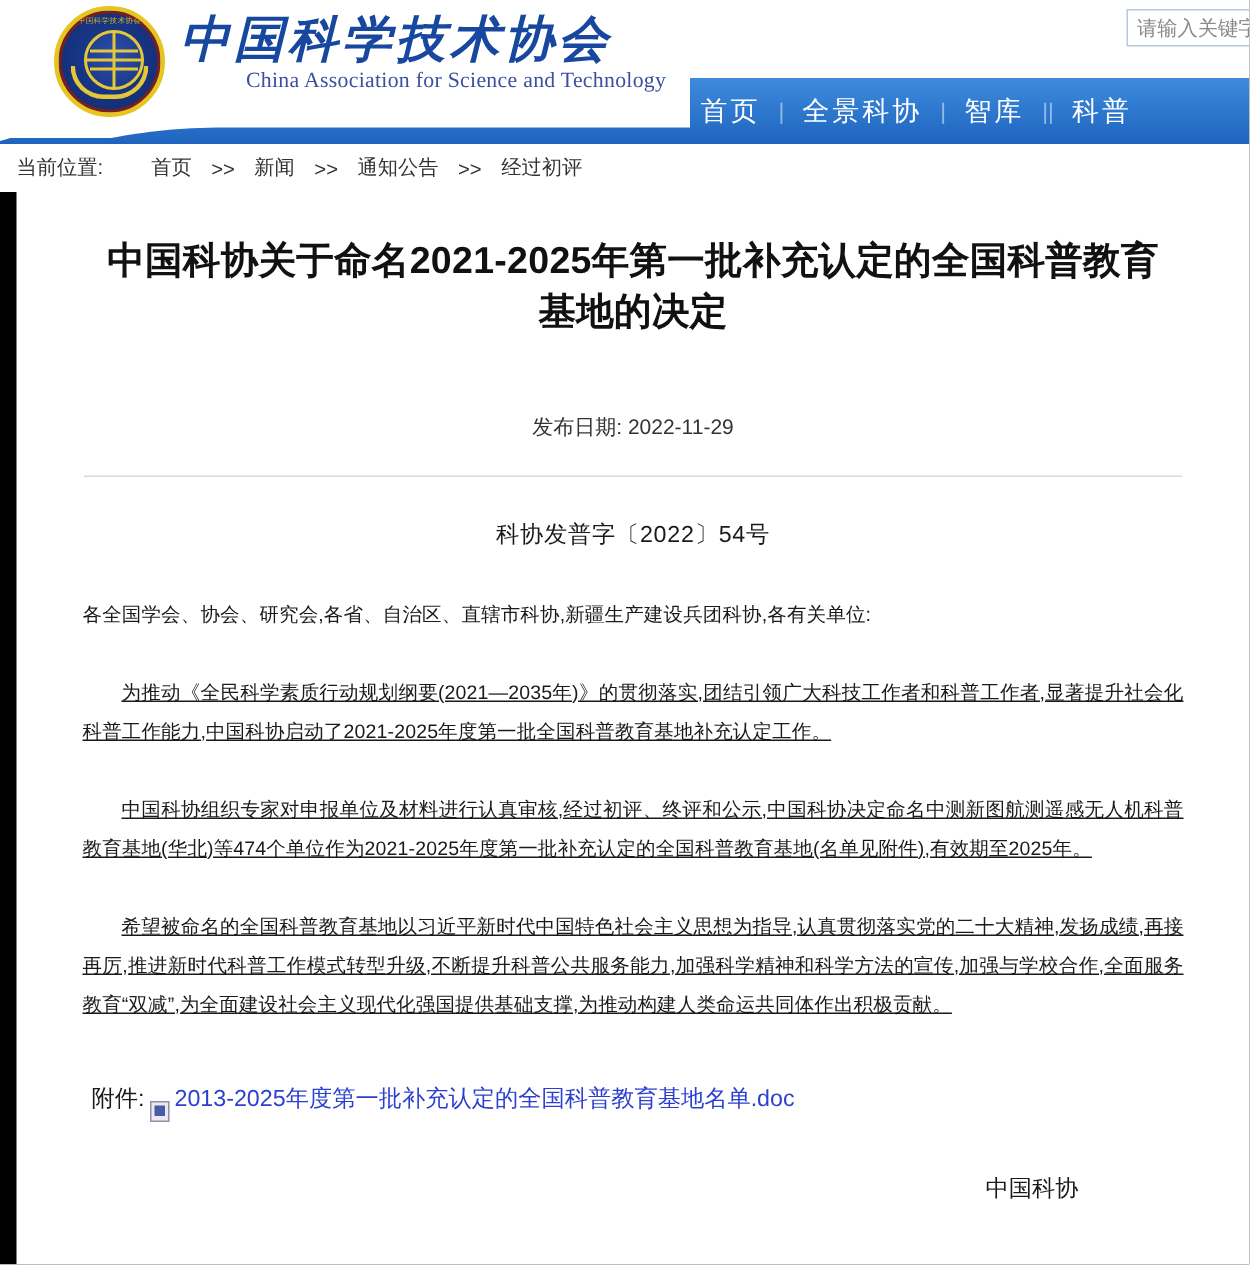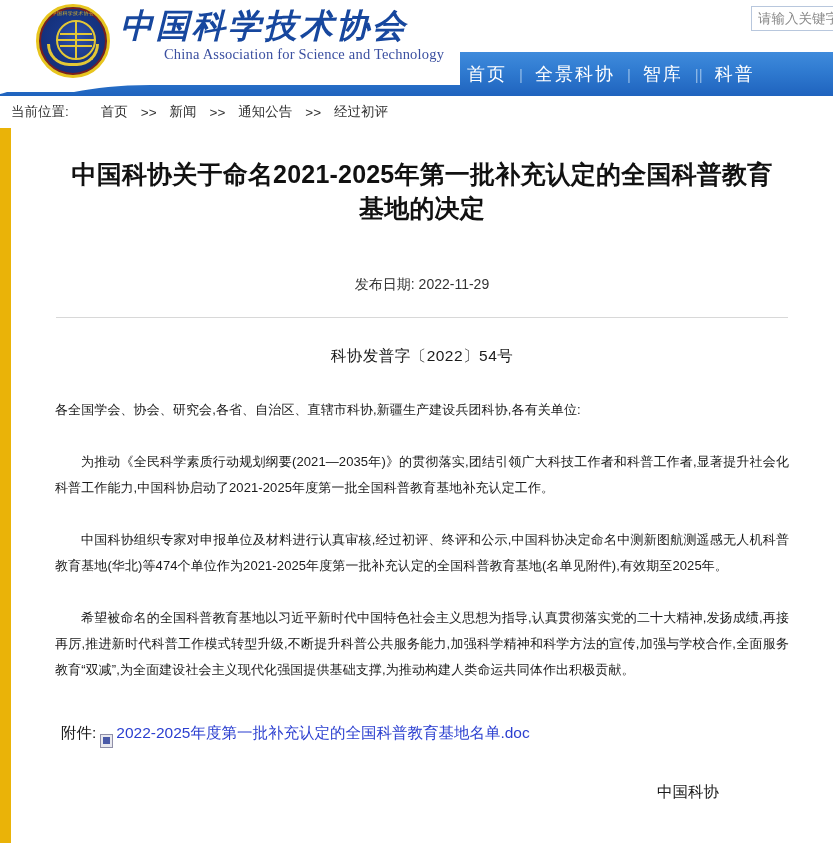--- a/index.html
+++ b/index.html
@@ -7,21 +7,21 @@
     margin: 0; padding: 0;
     width: 833px; height: 843px;
     overflow: hidden;
     background: #f2f2f2;
     font-family: "Liberation Sans", "DejaVu Sans", sans-serif;
   }
 
   #page {
     position: relative;
     width: 833px; height: 843px;
-    background: #eab308;
+    background: #000000;
     overflow: hidden;
   }
 
   
   .header {
     position: absolute;
     left: 0; top: 0;
     width: 833px; height: 96px;
     background: #ffffff;
     overflow: hidden;
@@ -240,21 +240,21 @@
   .para {
     margin: 4px;
     padding-top: 22px;
     font-size: 13px;
     line-height: 2.0;
     color: #1a1a1a;
     text-align: justify;
     text-justify: inter-ideograph;
     letter-spacing: .1px;
   }
-  .para.indent { text-indent: 2em; }
+  .para.indent { text-indent: 2em; text-decoration: underline; }
   .para.first { padding-top: 26px; }
 
   .attachment {
     padding-top: 30px;
     padding-left: 4px;
     font-size: 15.5px;
     color: #1a1a1a;
     display: flex;
     align-items: flex-end;
     line-height: 2;
@@ -363,20 +363,20 @@
     <div class="body-text">
       <p class="para first">各全国学会、协会、研究会,各省、自治区、直辖市科协,新疆生产建设兵团科协,各有关单位:</p>
       <p class="para indent">为推动《全民科学素质行动规划纲要(2021—2035年)》的贯彻落实,团结引领广大科技工作者和科普工作者,显著提升社会化科普工作能力,中国科协启动了2021-2025年度第一批全国科普教育基地补充认定工作。</p>
       <p class="para indent">中国科协组织专家对申报单位及材料进行认真审核,经过初评、终评和公示,中国科协决定命名中测新图航测遥感无人机科普教育基地(华北)等474个单位作为2021-2025年度第一批补充认定的全国科普教育基地(名单见附件),有效期至2025年。</p>
       <p class="para indent">希望被命名的全国科普教育基地以习近平新时代中国特色社会主义思想为指导,认真贯彻落实党的二十大精神,发扬成绩,再接再厉,推进新时代科普工作模式转型升级,不断提升科普公共服务能力,加强科学精神和科学方法的宣传,加强与学校合作,全面服务教育“双减”,为全面建设社会主义现代化强国提供基础支撑,为推动构建人类命运共同体作出积极贡献。</p>
     </div>
 
     <div class="attachment">
       <span class="attach-label">附件:</span>
       <span class="doc-icon"></span>
-      <a class="attach-link" href="#">2022-2025年度第一批补充认定的全国科普教育基地名单.doc</a>
+      <a class="attach-link" href="#">2013-2025年度第一批补充认定的全国科普教育基地名单.doc</a>
     </div>
 
     <div class="sign-org">中国科协</div>
 
   </div>
 
 </div>
 
 </body></html>

